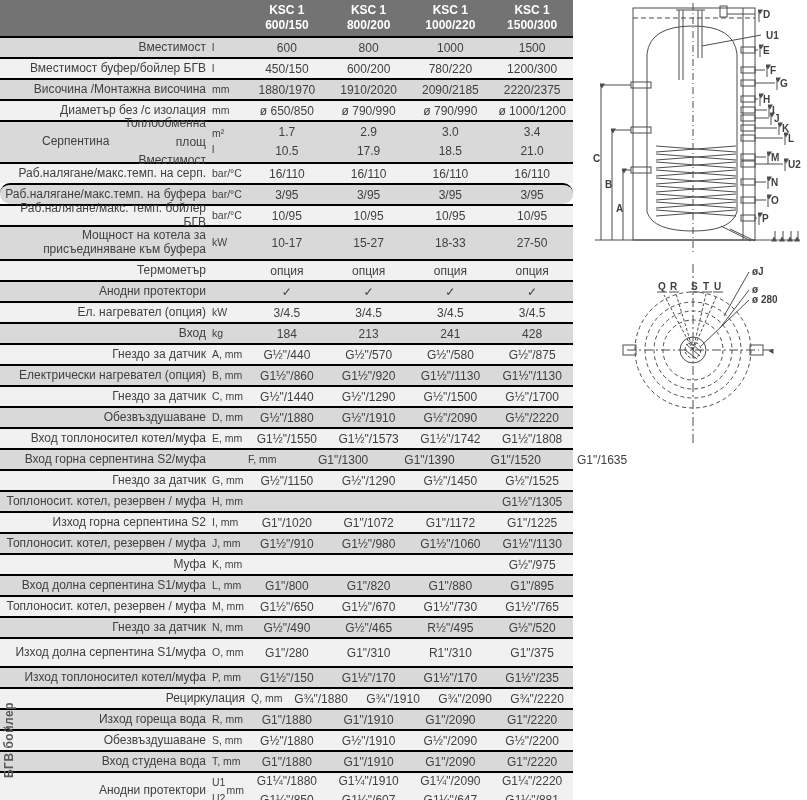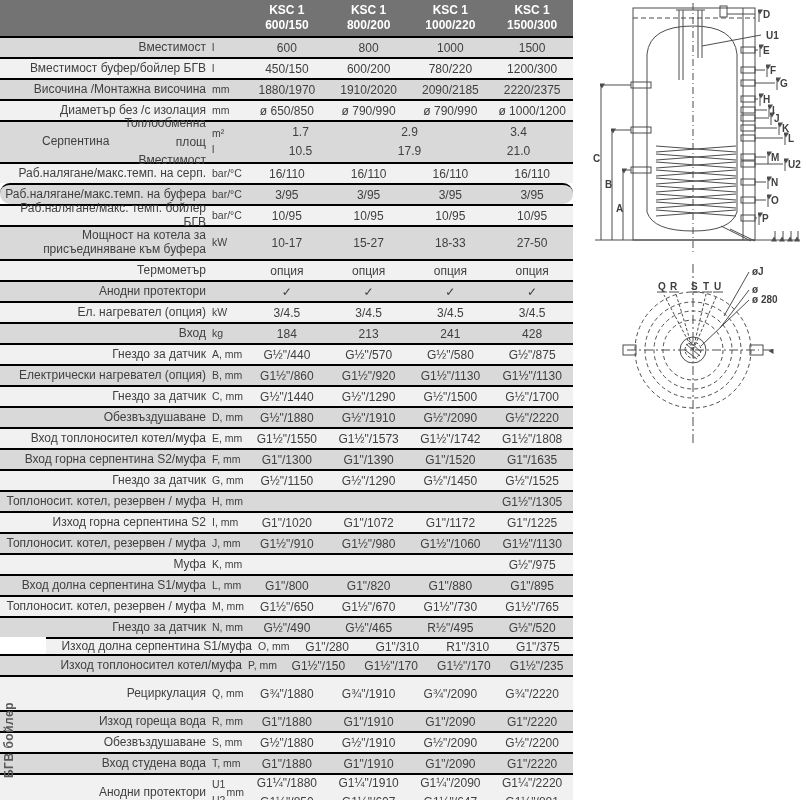--- a/index.html
+++ b/index.html
@@ -124,20 +124,26 @@
           </div>
         </div>
         <div class="c-val">
           <div class="stack">
             <span>2.9</span>
             <span>17.9</span>
           </div>
         </div>
         <div class="c-val">
           <div class="stack">
+            <span>3.0</span>
+            <span>18.5</span>
+          </div>
+        </div>
+        <div class="c-val">
+          <div class="stack">
             <span>3.4</span>
             <span>21.0</span>
           </div>
         </div>
       </div>
       <div class="row alt" style="height: 21px;">
         <div class="c-label">Раб.налягане/макс.темп. на серп.</div>
         <div class="c-unit">bar/°C</div>
         <div class="c-val">16/110</div>
         <div class="c-val">16/110</div>
@@ -233,21 +239,21 @@
         <div class="c-val">G½"/2220</div>
       </div>
       <div class="row alt" style="height: 21px;">
         <div class="c-label">Вход топлоносител котел/муфа</div>
         <div class="c-unit">E, mm</div>
         <div class="c-val">G1½"/1550</div>
         <div class="c-val">G1½"/1573</div>
         <div class="c-val">G1½"/1742</div>
         <div class="c-val">G1½"/1808</div>
       </div>
-      <div class="row" style="height: 21px;">
+      <div class="row" style="height: 21px; gap: 36px;">
         <div class="c-label">Вход горна серпентина S2/муфа</div>
         <div class="c-unit">F, mm</div>
         <div class="c-val">G1"/1300</div>
         <div class="c-val">G1"/1390</div>
         <div class="c-val">G1"/1520</div>
         <div class="c-val">G1"/1635</div>
       </div>
       <div class="row alt" style="height: 21px;">
         <div class="c-label">Гнездо за датчик</div>
         <div class="c-unit">G, mm</div>
@@ -305,37 +311,37 @@
         <div class="c-val">G1½"/765</div>
       </div>
       <div class="row" style="height: 21px;">
         <div class="c-label">Гнездо за датчик</div>
         <div class="c-unit">N, mm</div>
         <div class="c-val">G½"/490</div>
         <div class="c-val">G½"/465</div>
         <div class="c-val">R½"/495</div>
         <div class="c-val">G½"/520</div>
       </div>
-      <div class="row alt" style="height: 17px; margin-left: 46px;">
+      <div class="row alt" style="height: 29px;">
         <div class="c-label">Изход долна серпентина S1/муфа</div>
         <div class="c-unit">O, mm</div>
         <div class="c-val">G1"/280</div>
         <div class="c-val">G1"/310</div>
         <div class="c-val">R1"/310</div>
         <div class="c-val">G1"/375</div>
       </div>
-      <div class="row" style="height: 21px; padding-left: 36px;">
+      <div class="row" style="height: 21px;">
         <div class="c-label">Изход топлоносител котел/муфа</div>
         <div class="c-unit">P, mm</div>
         <div class="c-val">G1½"/150</div>
         <div class="c-val">G1½"/170</div>
         <div class="c-val">G1½"/170</div>
         <div class="c-val">G1½"/235</div>
       </div>
-      <div class="row alt" style="height: 35px;">
+      <div class="row alt" style="height: 21px; padding-left: 39px;">
         <div class="c-label">Рециркулация</div>
         <div class="c-unit">Q, mm</div>
         <div class="c-val">G¾"/1880</div>
         <div class="c-val">G¾"/1910</div>
         <div class="c-val">G¾"/2090</div>
         <div class="c-val">G¾"/2220</div>
       </div>
       <div class="row" style="height: 21px;">
         <div class="c-label">Изход гореща вода</div>
         <div class="c-unit">R, mm</div>

